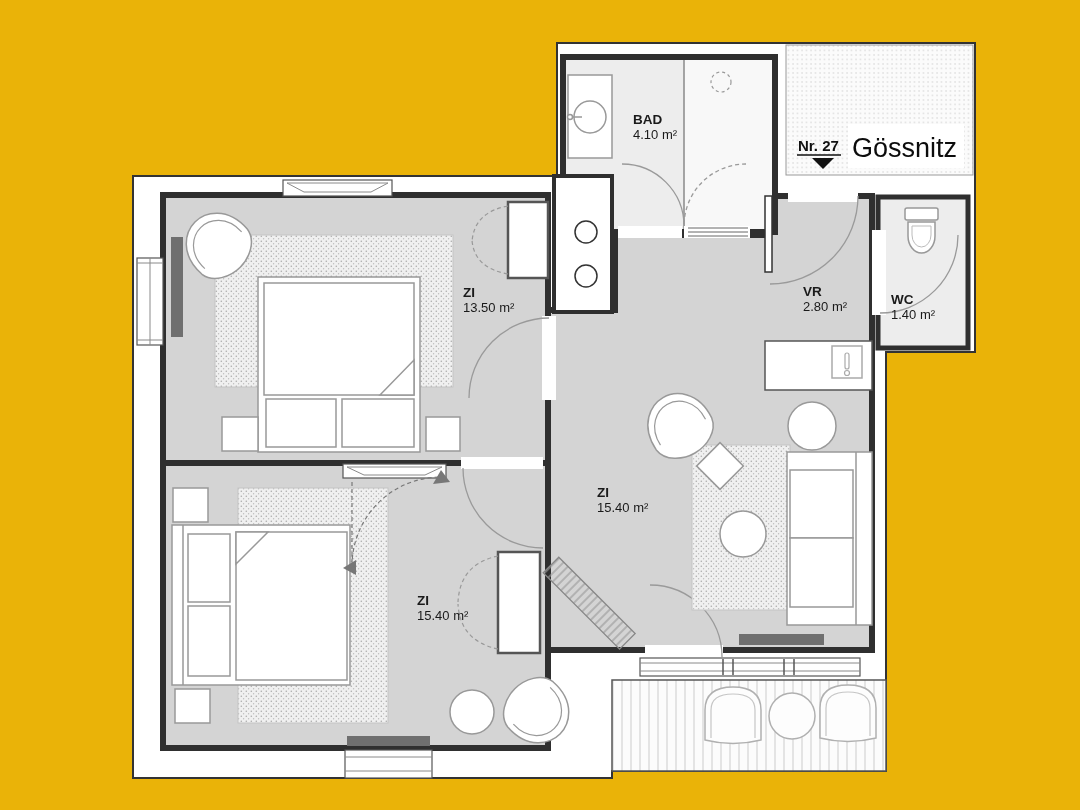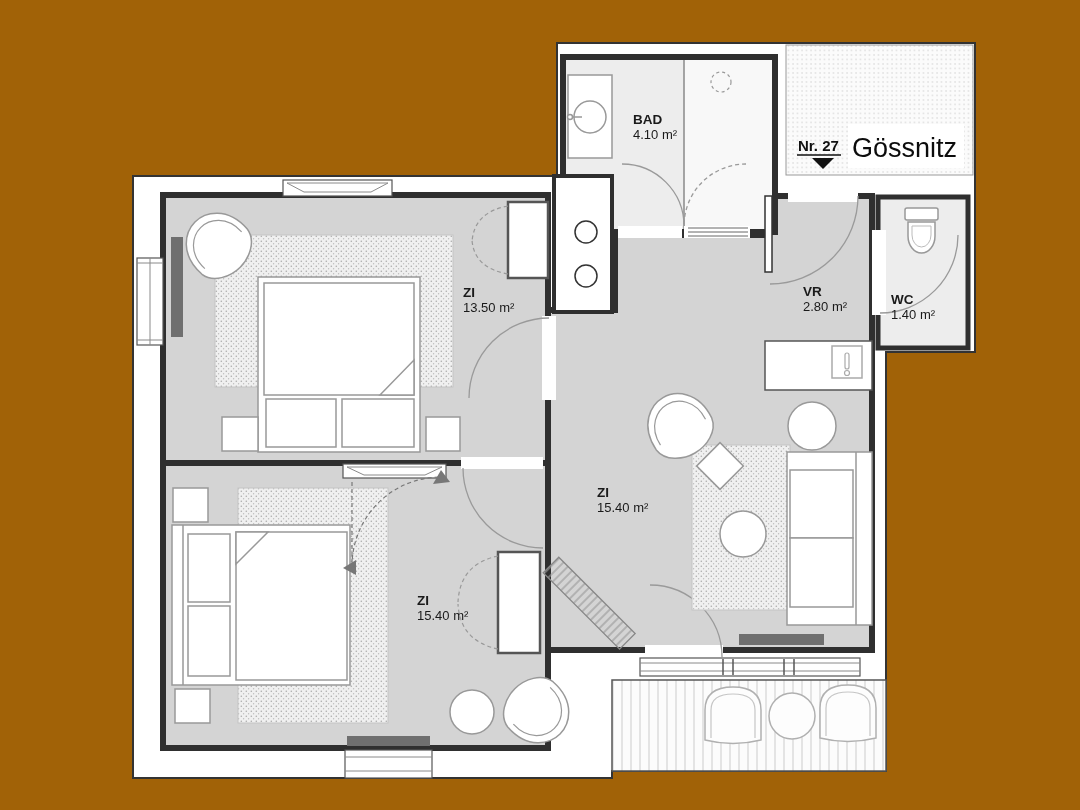--- a/index.html
+++ b/index.html
@@ -1,16 +1,16 @@
 <!DOCTYPE html>
 <html><head>
 <meta charset="utf-8">
 <style>
   html,body{margin:0;padding:0;background:#ffffff;}
-  .stage{width:1080px;height:810px;position:relative;background:#a16207;overflow:hidden;
+  .stage{width:1080px;height:810px;position:relative;background:#eab308;overflow:hidden;
          font-family:"Liberation Sans", sans-serif;}
   svg text{font-family:"Liberation Sans", sans-serif;fill:#1a1a1a;}
   .room-name{font-size:13.5px;font-weight:bold;}
   .room-area{font-size:13px;}
   .unit-label{font-size:15px;font-weight:bold;fill:#111;}
   .building-name{font-size:27px;fill:#0c0c0c;}
 </style>
 </head>
 <body>
 

